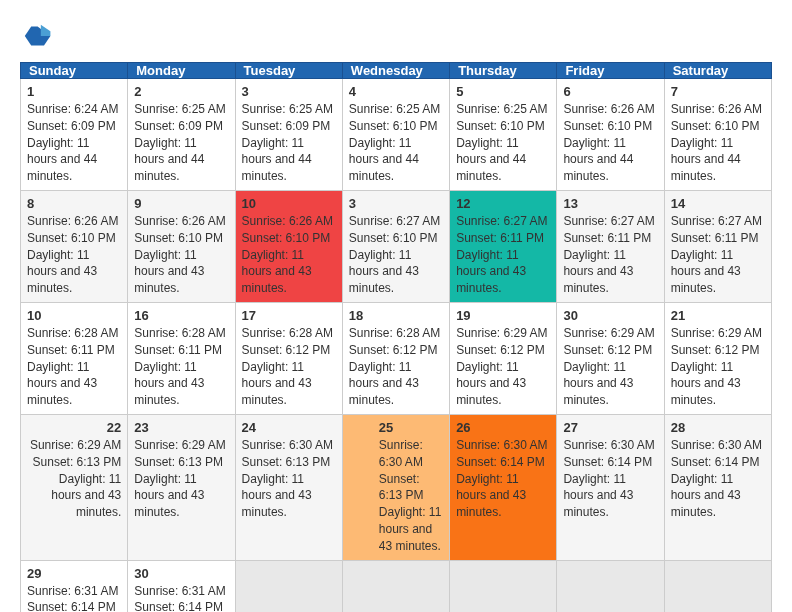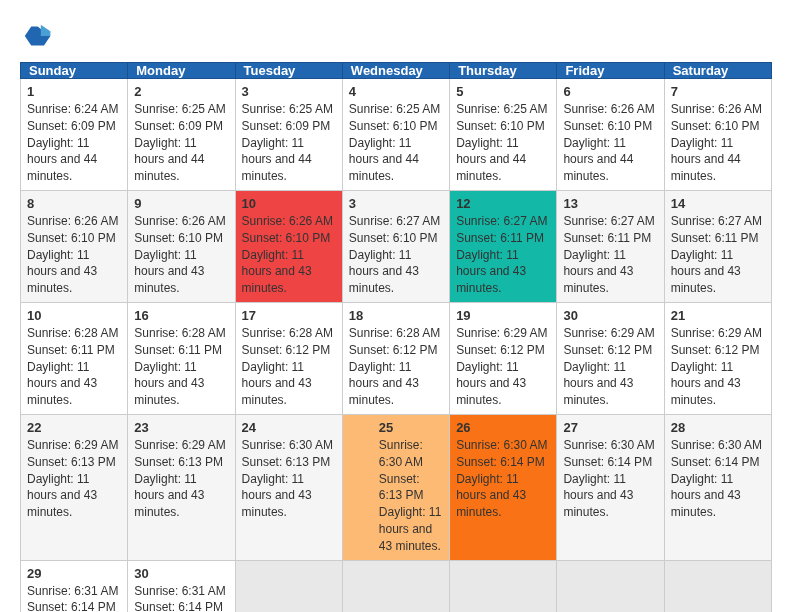--- a/index.html
+++ b/index.html
@@ -213,21 +213,21 @@
         <td>
           <span class="day-num">30</span>
 <div class="day-info">Sunrise: 6:29 AM<br>Sunset: 6:12 PM<br>Daylight: 11 hours and 43 minutes.</div>
         </td>
         <td>
           <span class="day-num">21</span>
 <div class="day-info">Sunrise: 6:29 AM<br>Sunset: 6:12 PM<br>Daylight: 11 hours and 43 minutes.</div>
         </td>
       </tr>
       <tr style="background: rgb(245, 245, 245);">
-        <td style="background: rgb(245, 245, 245);">
+        <td style="background: rgb(245, 245, 245); text-align: right;">
           <span class="day-num">22</span>
 <div class="day-info">Sunrise: 6:29 AM<br>Sunset: 6:13 PM<br>Daylight: 11 hours and 43 minutes.</div>
         </td>
         <td style="background: rgb(245, 245, 245); margin-top: 46px;">
           <span class="day-num">23</span>
 <div class="day-info">Sunrise: 6:29 AM<br>Sunset: 6:13 PM<br>Daylight: 11 hours and 43 minutes.</div>
         </td>
         <td style="background: rgb(245, 245, 245);">
           <span class="day-num">24</span>
 <div class="day-info">Sunrise: 6:30 AM<br>Sunset: 6:13 PM<br>Daylight: 11 hours and 43 minutes.</div>

